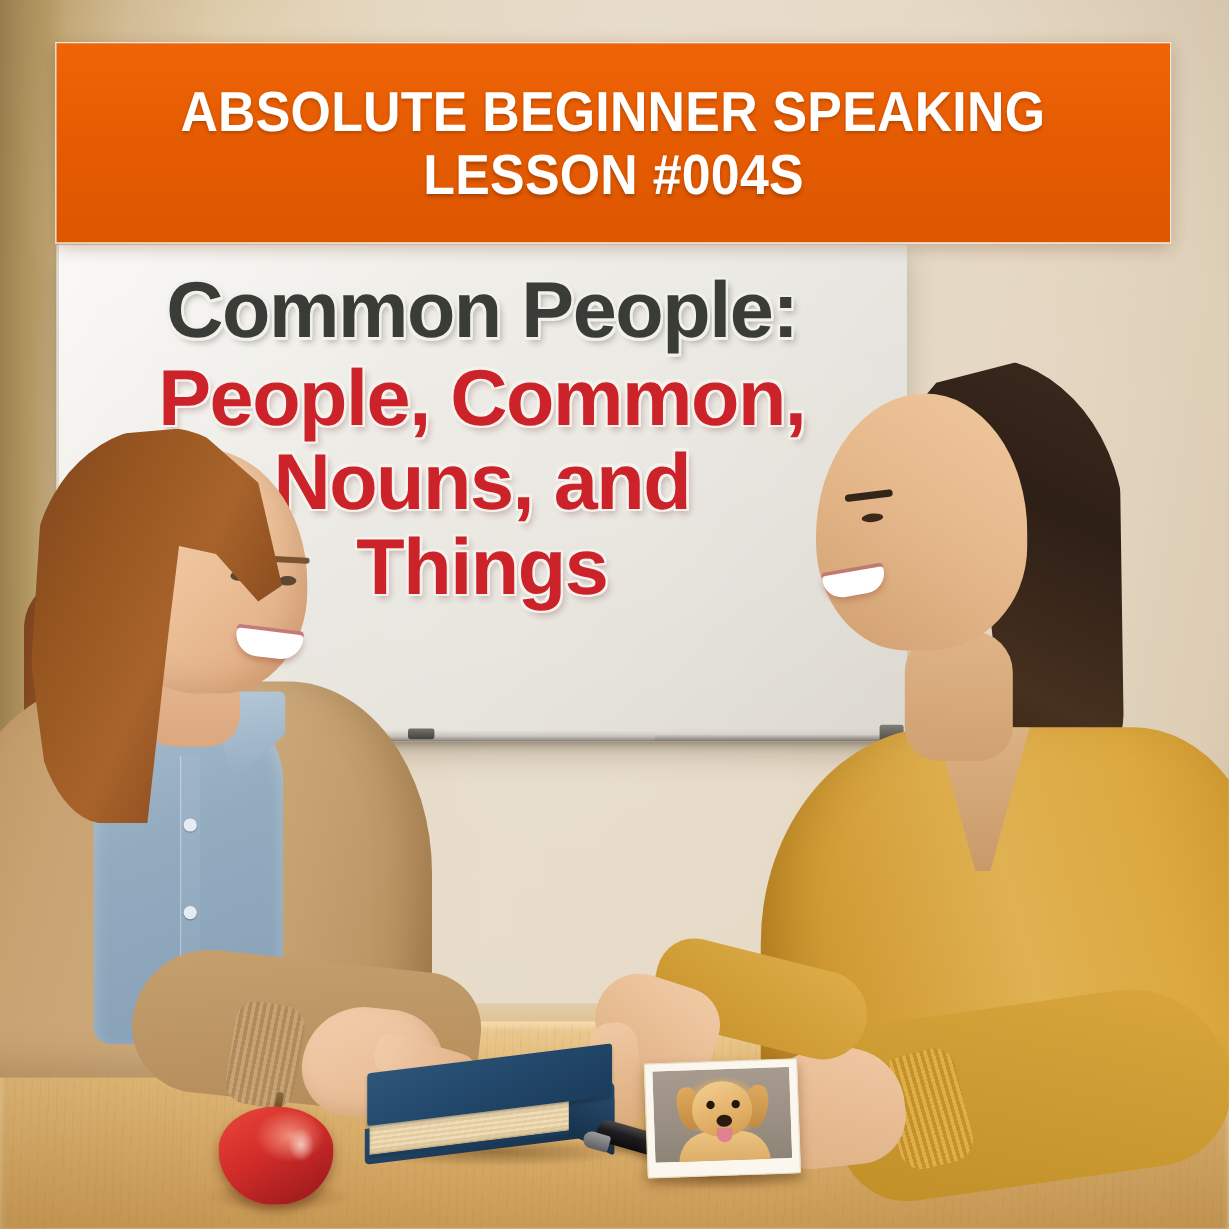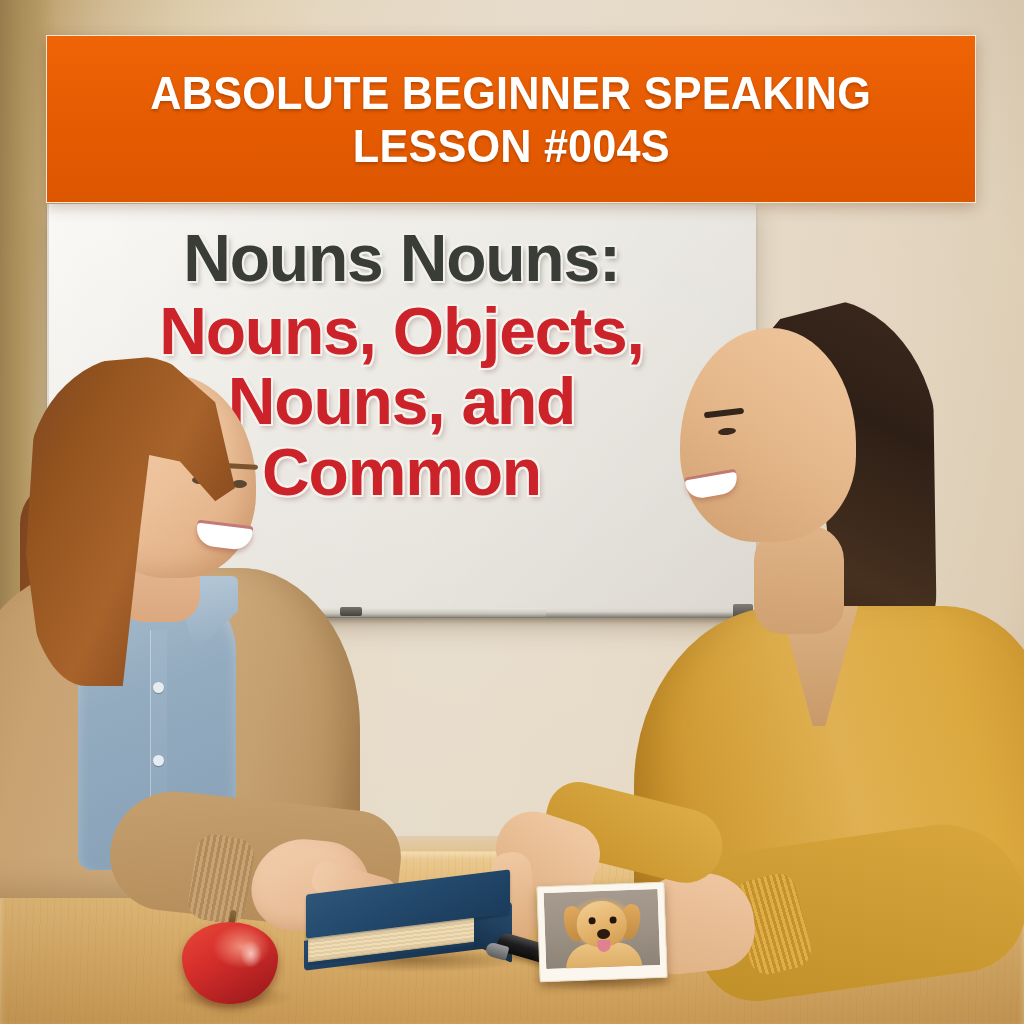--- a/index.html
+++ b/index.html
@@ -418,24 +418,24 @@
   <div class="wall-left-shadow"></div>
 
   <div class="whiteboard"></div>
   <div class="wb-frame-bottom"></div>
   <div class="wb-tray"></div>
   <div class="wb-clip c1"></div>
   <div class="wb-clip c2"></div>
   <div class="wb-corner right"></div>
 
   <div class="board-text">
-    <span class="board-line dark">Nouns Nouns:</span>
-    <span class="board-line red">Nouns, Objects,</span>
+    <span class="board-line dark">Common People:</span>
+    <span class="board-line red">People, Common,</span>
     <span class="board-line red">Nouns, and</span>
-    <span class="board-line red">Common</span>
+    <span class="board-line red">Things</span>
   </div>
 
   <div class="person p-left">
     <div class="pl-hair2"></div>
     <div class="pl-body"></div>
     <div class="pl-shirt"></div>
     <div class="pl-collar-l"></div>
     <div class="pl-collar-r"></div>
     <div class="pl-placket"></div>
     <div class="pl-btn b1"></div>

